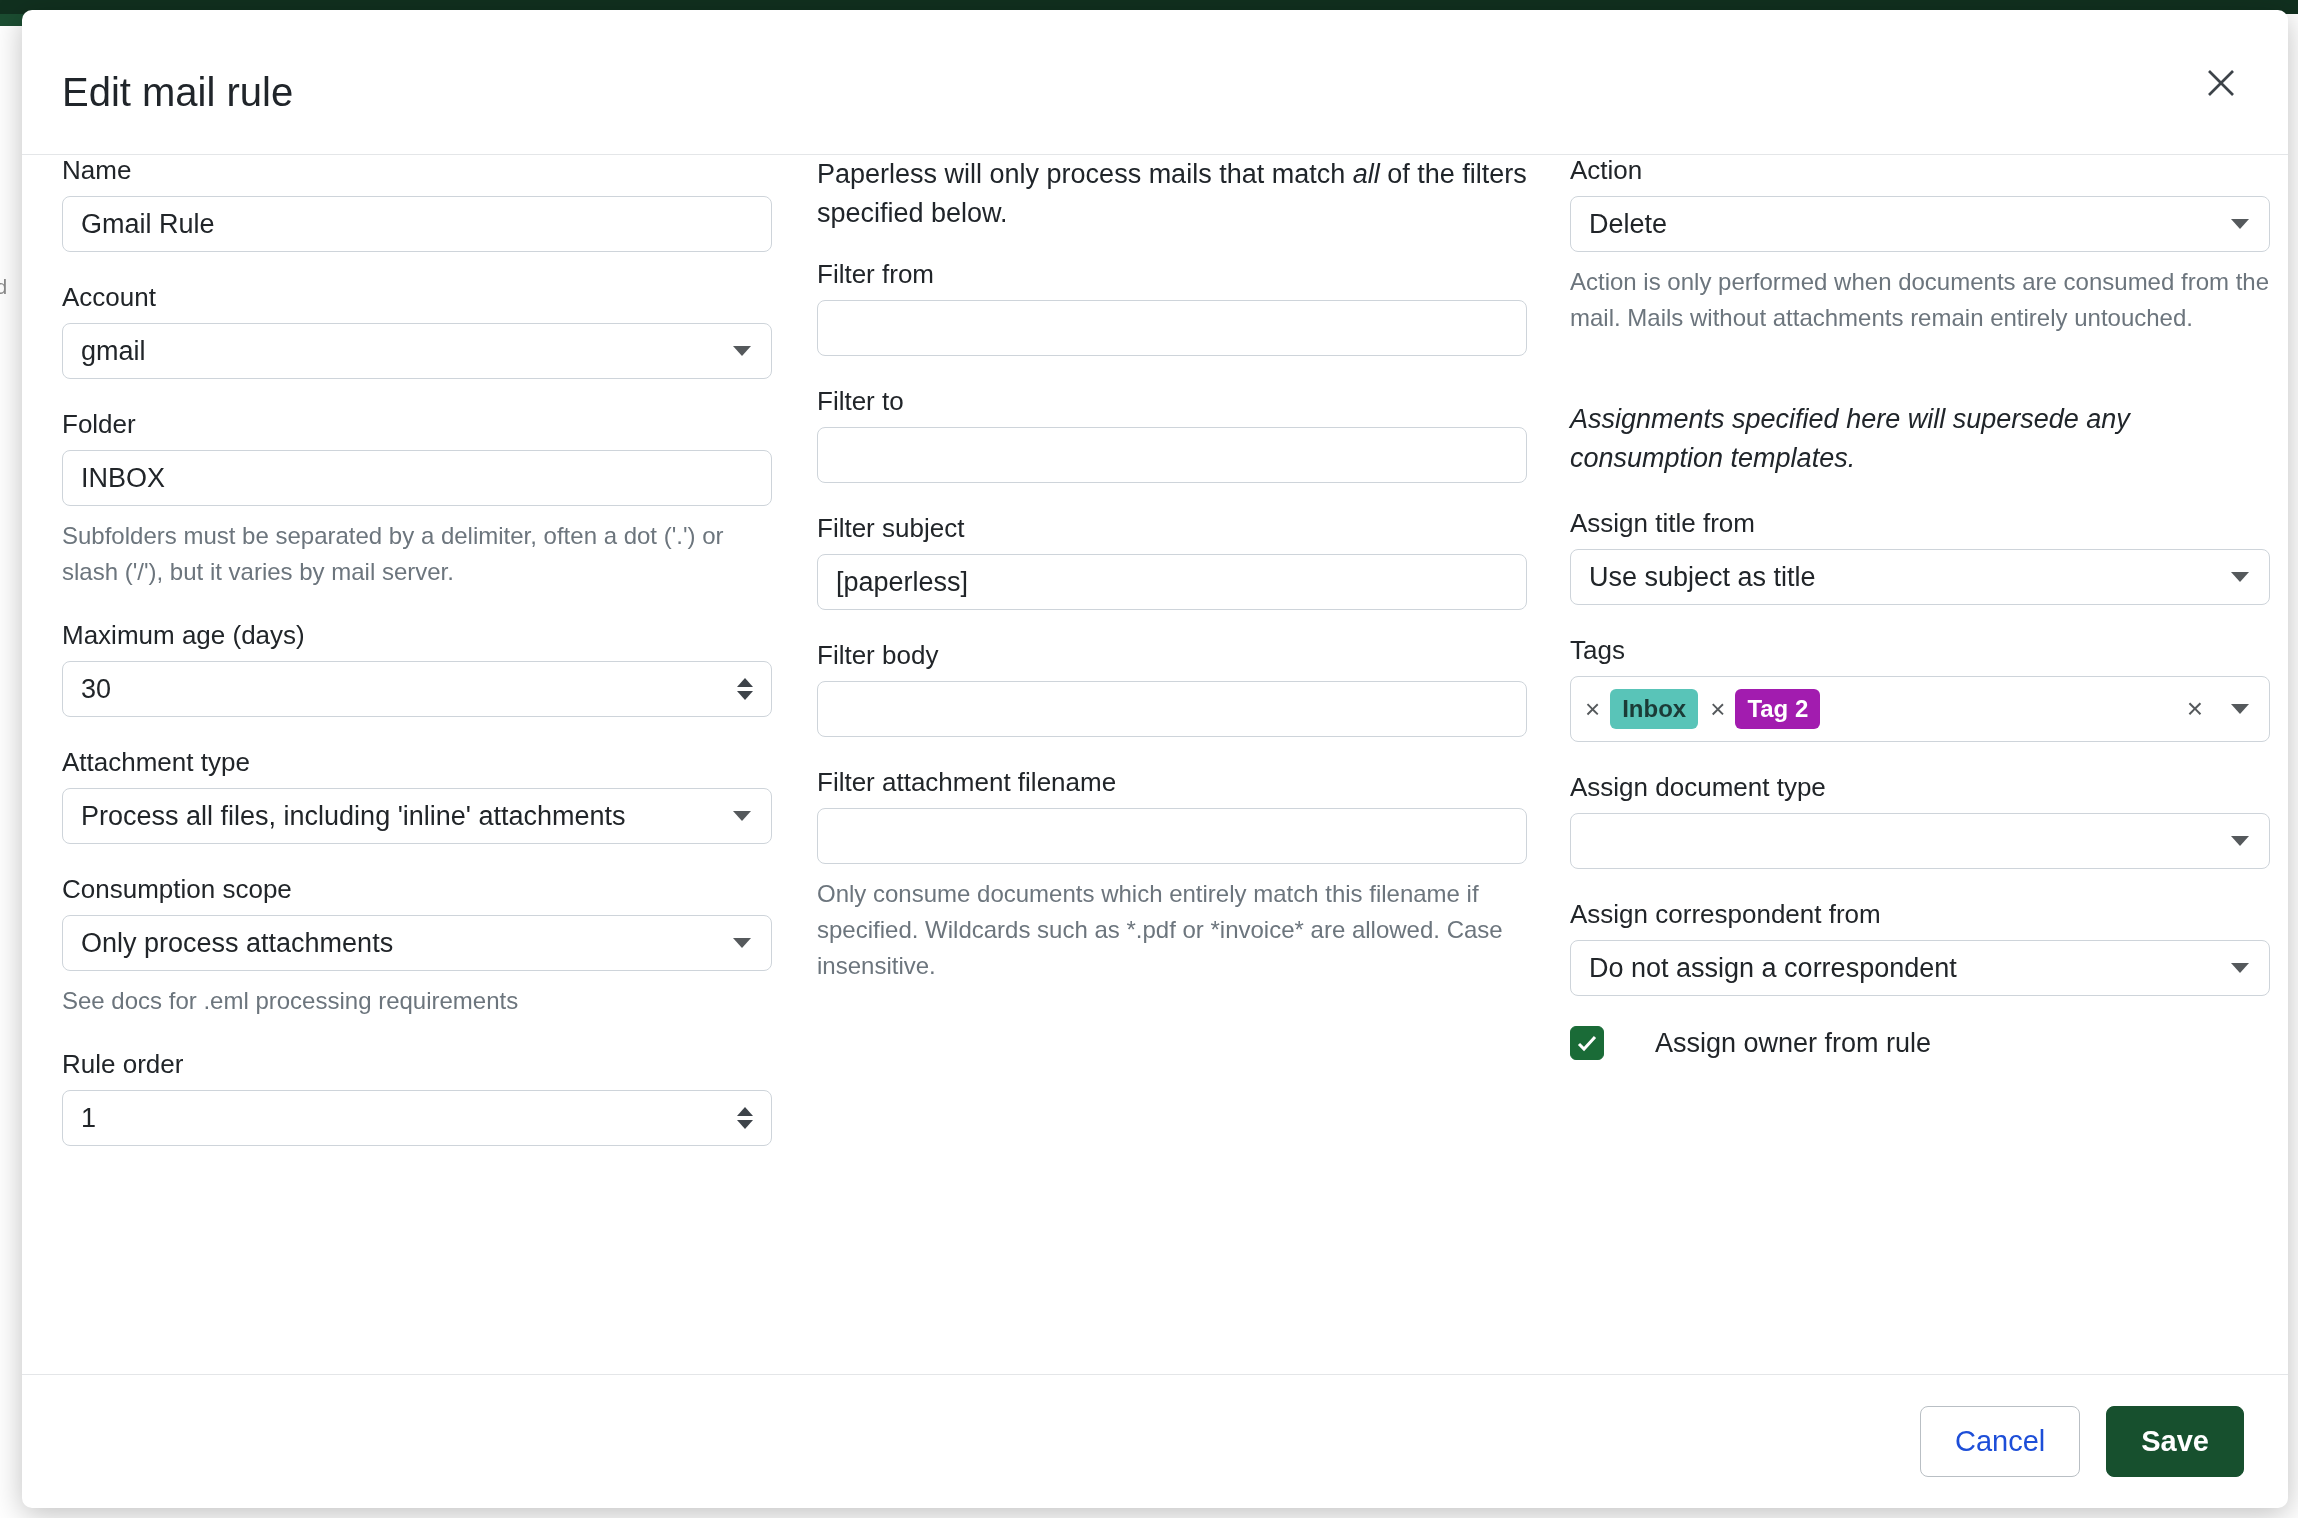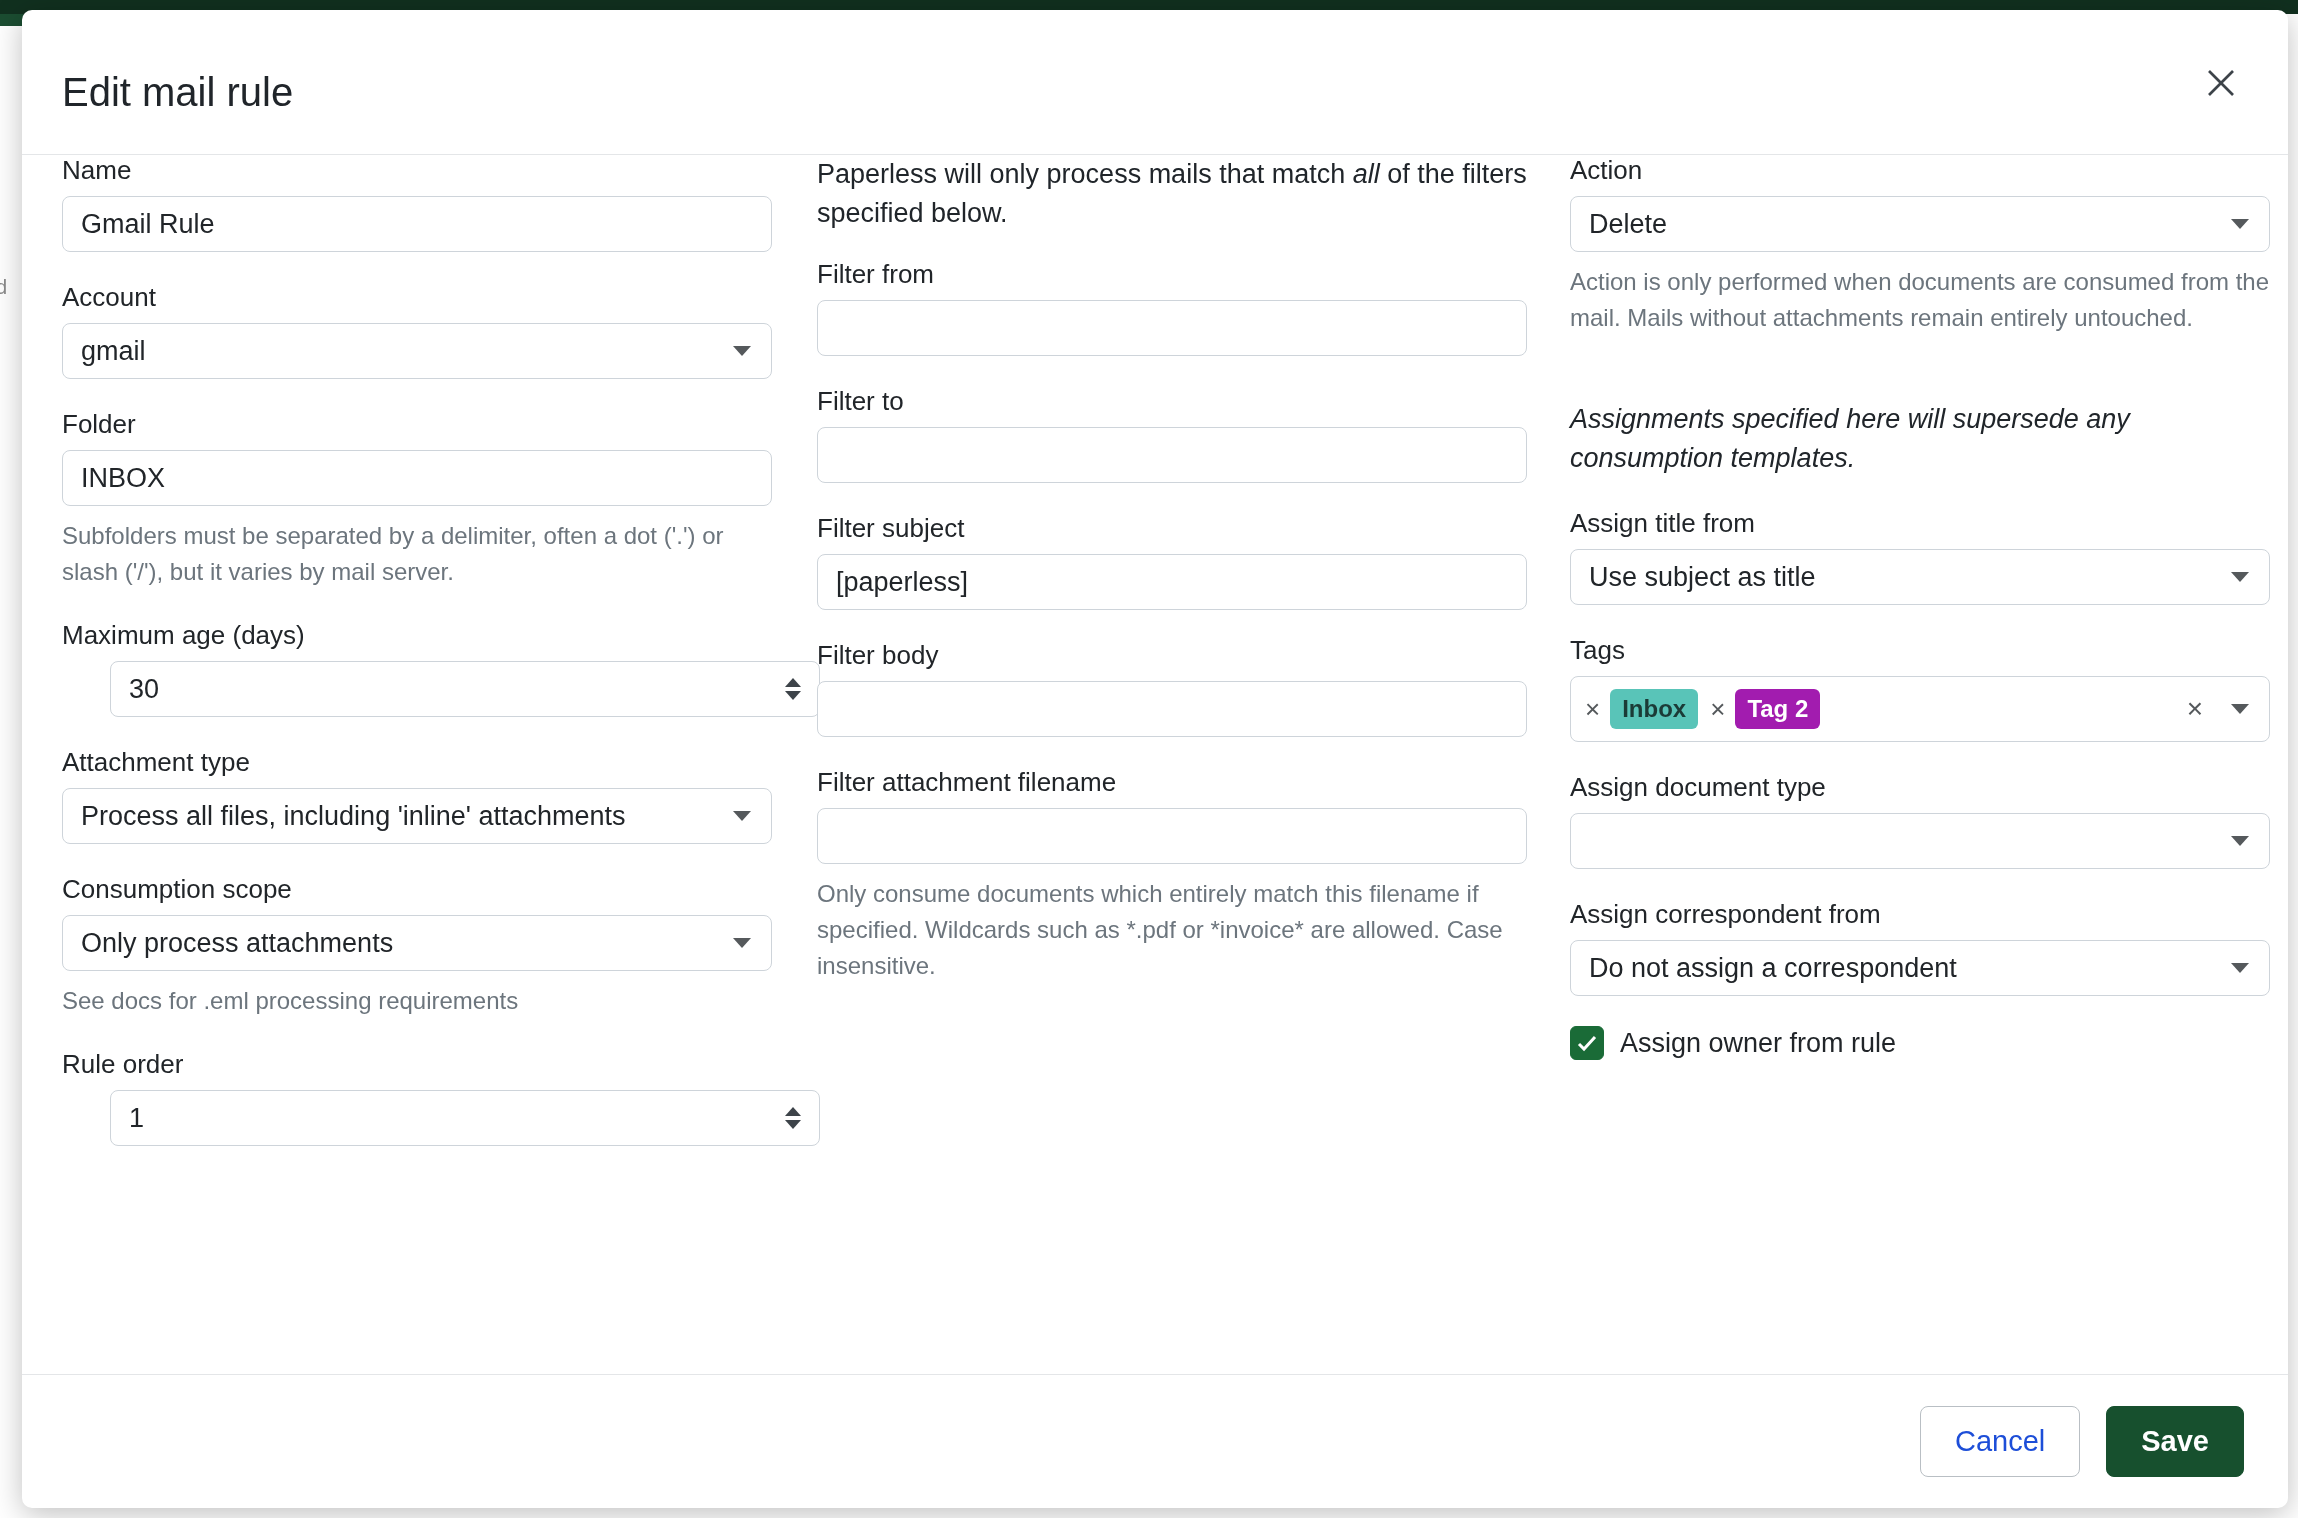--- a/index.html
+++ b/index.html
@@ -88,21 +88,21 @@
     border: 1px solid #ced4da;
     border-radius: 8px;
     background: #fff;
     font-size: 27px;
     color: #212529;
     padding: 0 18px;
     display: flex;
     align-items: center;
     position: relative;
   }
-  .input.narrow-pad { padding-right: 56px; margin-left: 48px; }
+  .input.narrow-pad { padding-right: 56px; }
 
   .select {
     cursor: pointer;
     padding-right: 60px;
   }
   .caret {
     position: absolute;
     right: 20px; top: 50%;
     transform: translateY(-50%);
     width: 0; height: 0;
@@ -195,20 +195,21 @@
     border-radius: 6px;
     background: #1a6b37;
     border: 1px solid #1a6b37;
     display: flex; align-items: center; justify-content: center;
     cursor: pointer;
   }
   .checkbox svg { width: 24px; height: 24px; }
   .checkbox-label {
     font-size: 27px;
     color: #212529;
+    margin-left: 35px;
   }
 
   .modal-footer {
     position: absolute;
     left: 0; bottom: 0;
     width: 100%;
     height: 134px;
     border-top: 1px solid #e4e6e8;
     display: flex;
     align-items: center;

